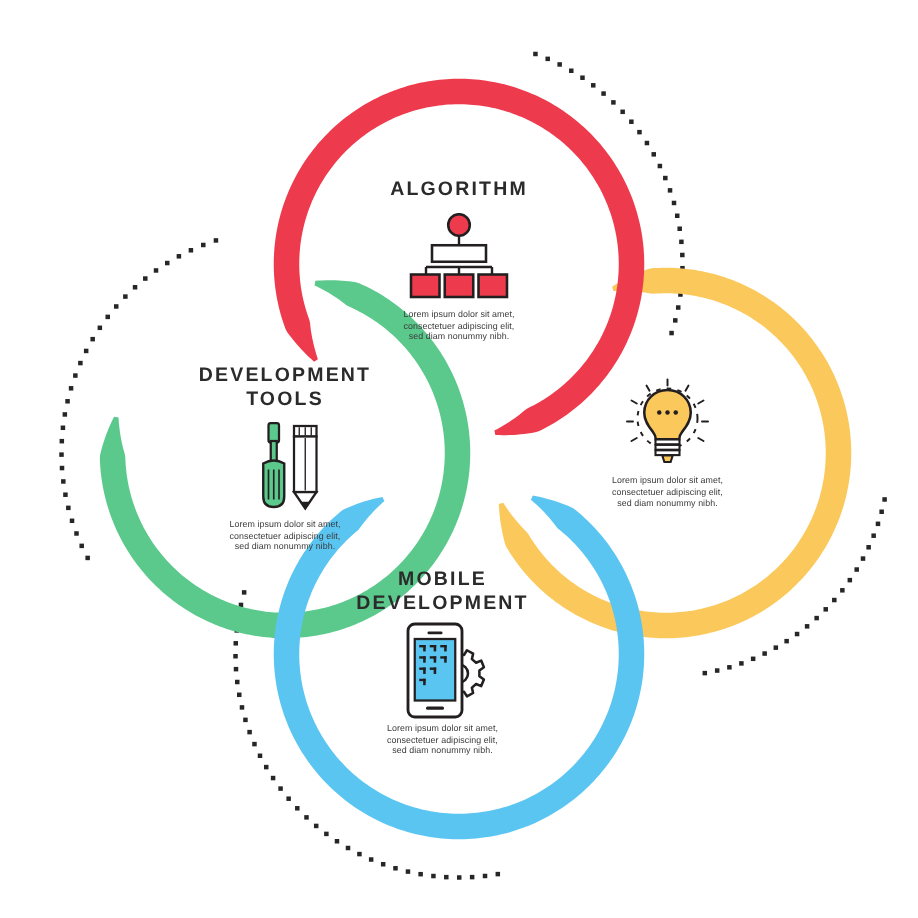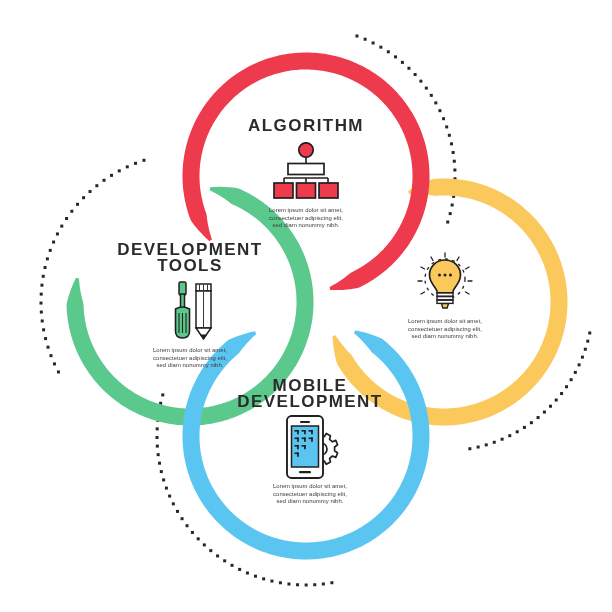--- a/index.html
+++ b/index.html
@@ -30,21 +30,21 @@
   }
   .panel {
     position: absolute;
     text-align: center;
     width: 190px;
     pointer-events: auto;
   }
   .panel-title {
     font-family: "Liberation Sans", sans-serif;
     font-weight: bold;
-    font-size: 17px;
+    font-size: 13px;
     letter-spacing: 1.45px;
     color: #2b2b2b;
     line-height: 16px;
     margin: 0 0 6px 0;
     white-space: pre-line;
   }
   .panel-icon {
     height: 62px;
     display: flex;
     align-items: center;
@@ -58,21 +58,21 @@
     color: #3a3a3a;
     letter-spacing: 0.05px;
     margin: 0;
     white-space: pre-line;
   }
 
   
   #panel-algorithm { left: 211px; top: 118px; }
   #panel-devtools  { left:  95px; top: 242px; }
   #panel-creative  { left: 350px; top: 251px; }
-  #panel-mobile    { left: 215px; top: 378px; }
+  #panel-mobile    { left: 200px; top: 378px; }
 </style>
 </head>
 <body>
 
 <div id="stage">
 
   <svg id="rings-svg" viewBox="0 0 612 612">
     <defs>
       
     </defs>

